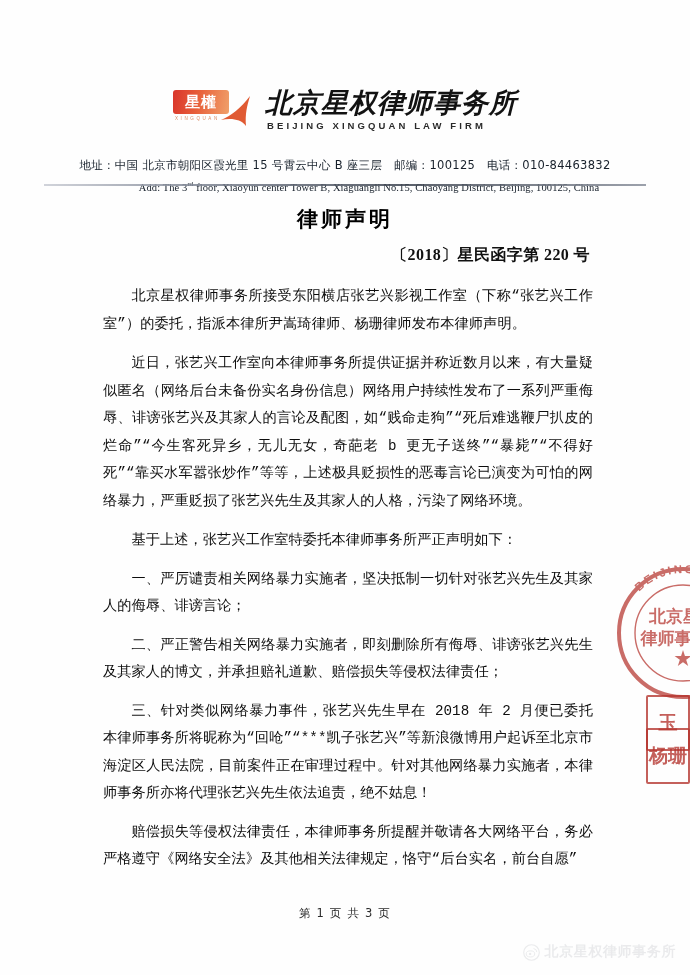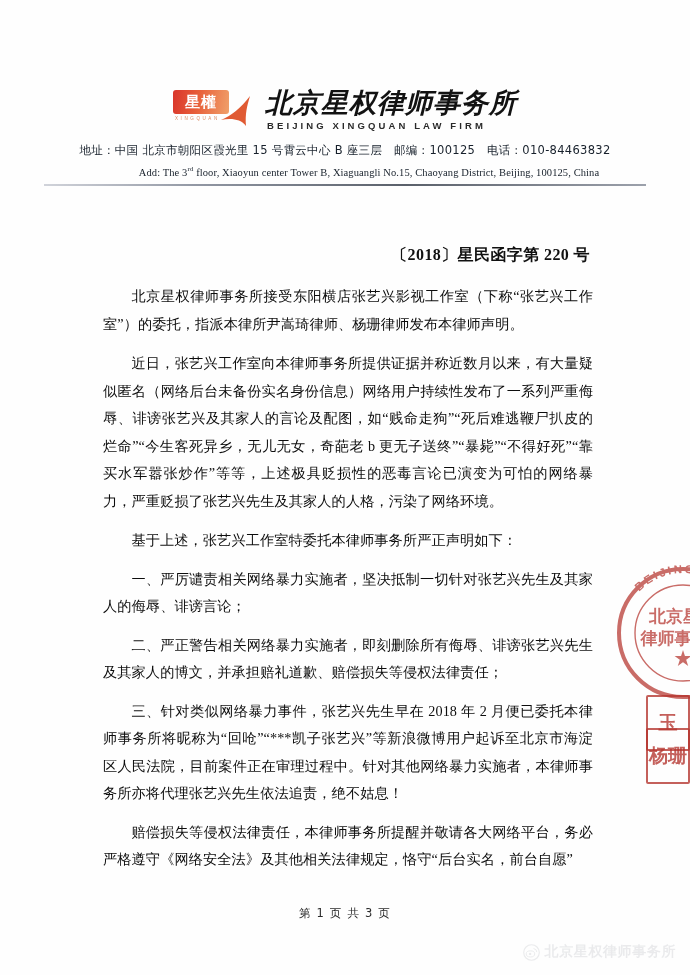--- a/index.html
+++ b/index.html
@@ -97,21 +97,21 @@
     font-family: "Liberation Sans", sans-serif;
     margin-top: 3px;
     padding-left: 2px;
   }
 
   .addr-cn, .addr-en {
     text-align: center;
     color: #17202b;
   }
   .addr-cn {
-    margin-top: 9px;
+    margin-top: 24px;
     font-size: 11.5px;
     letter-spacing: 0.3px;
     font-family: "DejaVu Sans", sans-serif;
   }
   .addr-en {
     margin-top: 7px;
     font-size: 10.5px;
     font-family: "Liberation Serif", serif;
     letter-spacing: 0.1px;
     margin-left: 48px;
@@ -157,21 +157,21 @@
     left: 103px;
     width: 490px;
   }
   .para {
     font-size: 14.2px;
     line-height: 27.5px;
     text-align: justify;
     text-justify: inter-character;
     color: #0d0d0d;
     margin: 0 0 12px 0;
-    font-family: Liberation Serif, serif;
+    font-family: Liberation Mono, monospace;
     letter-spacing: .1px;
   }
   .para.indent { text-indent: 2em; }
   .para.tight { margin-bottom: 11px; }
 
   .footer {
     position: absolute;
     top: 906px;
     left: 0; right: 0;
     text-align: center;
@@ -263,20 +263,21 @@
       </div>
     </div>
 
     <div class="addr-cn">地址：中国 北京市朝阳区霞光里 15 号霄云中心 B 座三层　邮编：100125　电话：010-84463832</div>
 
     <div class="addr-en"><span>Add: The 3</span><sup>rd</sup><span> floor, Xiaoyun center Tower B, Xiaguangli No.15, Chaoyang District, Beijing, 100125, China</span></div>
   </div>
 
   <div class="rule"></div>
 
+  <div class="doc-title">律师声明</div>
 
   <div class="doc-number">〔2018〕星民函字第 220 号</div>
 
   <div class="content">
     <p class="para indent">北京星权律师事务所接受东阳横店张艺兴影视工作室（下称“张艺兴工作室”）的委托，指派本律所尹嵩琦律师、杨珊律师发布本律师声明。</p>
     <p class="para indent">近日，张艺兴工作室向本律师事务所提供证据并称近数月以来，有大量疑似匿名（网络后台未备份实名身份信息）网络用户持续性发布了一系列严重侮辱、诽谤张艺兴及其家人的言论及配图，如“贱命走狗”“死后难逃鞭尸扒皮的烂命”“今生客死异乡，无儿无女，奇葩老 b 更无子送终”“暴毙”“不得好死”“靠买水军嚣张炒作”等等，上述极具贬损性的恶毒言论已演变为可怕的网络暴力，严重贬损了张艺兴先生及其家人的人格，污染了网络环境。</p>
     <p class="para indent tight">基于上述，张艺兴工作室特委托本律师事务所严正声明如下：</p>
     <p class="para indent tight">一、严厉谴责相关网络暴力实施者，坚决抵制一切针对张艺兴先生及其家人的侮辱、诽谤言论；</p>
     <p class="para indent tight">二、严正警告相关网络暴力实施者，即刻删除所有侮辱、诽谤张艺兴先生及其家人的博文，并承担赔礼道歉、赔偿损失等侵权法律责任；</p>
     <p class="para indent tight">三、针对类似网络暴力事件，张艺兴先生早在 2018 年 2 月便已委托本律师事务所将昵称为“回呛”“***凯子张艺兴”等新浪微博用户起诉至北京市海淀区人民法院，目前案件正在审理过程中。针对其他网络暴力实施者，本律师事务所亦将代理张艺兴先生依法追责，绝不姑息！</p>

